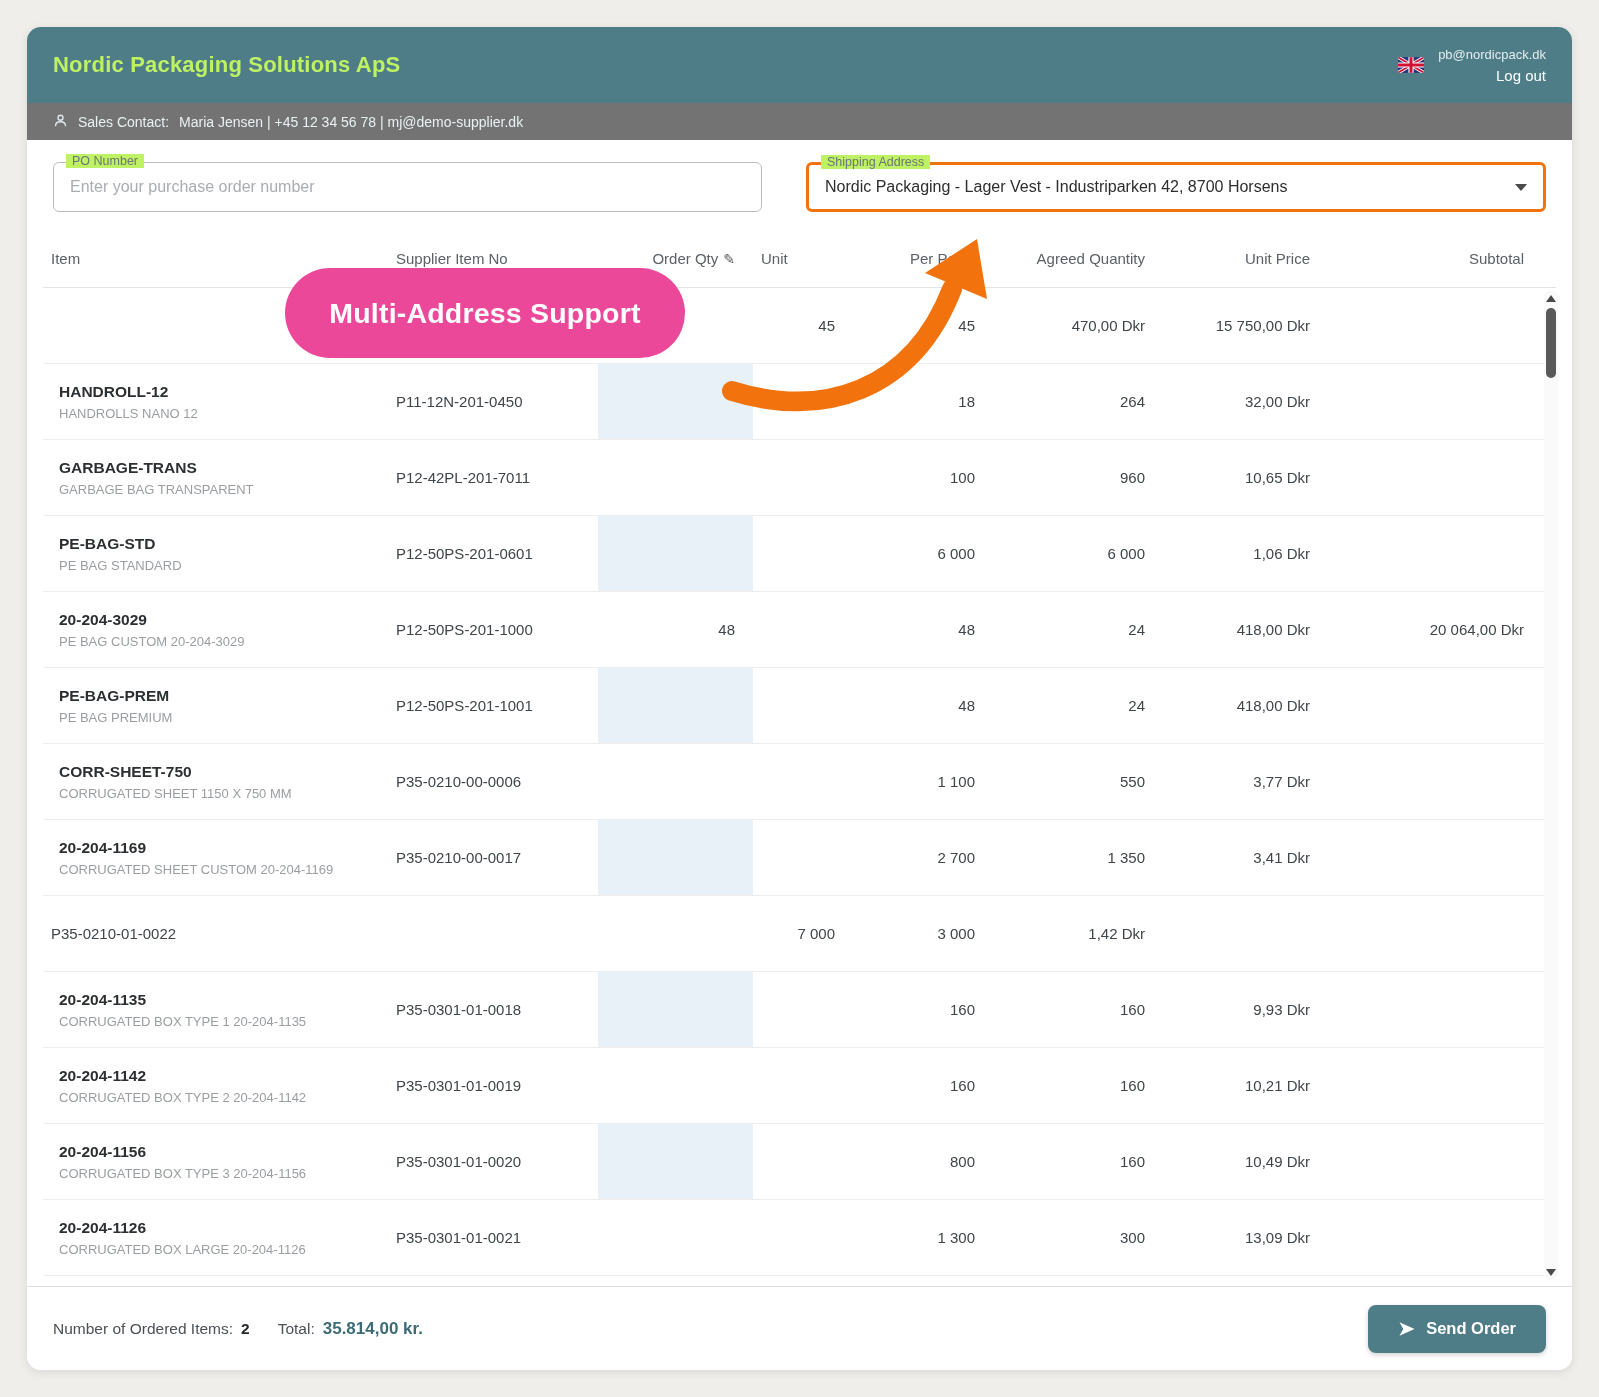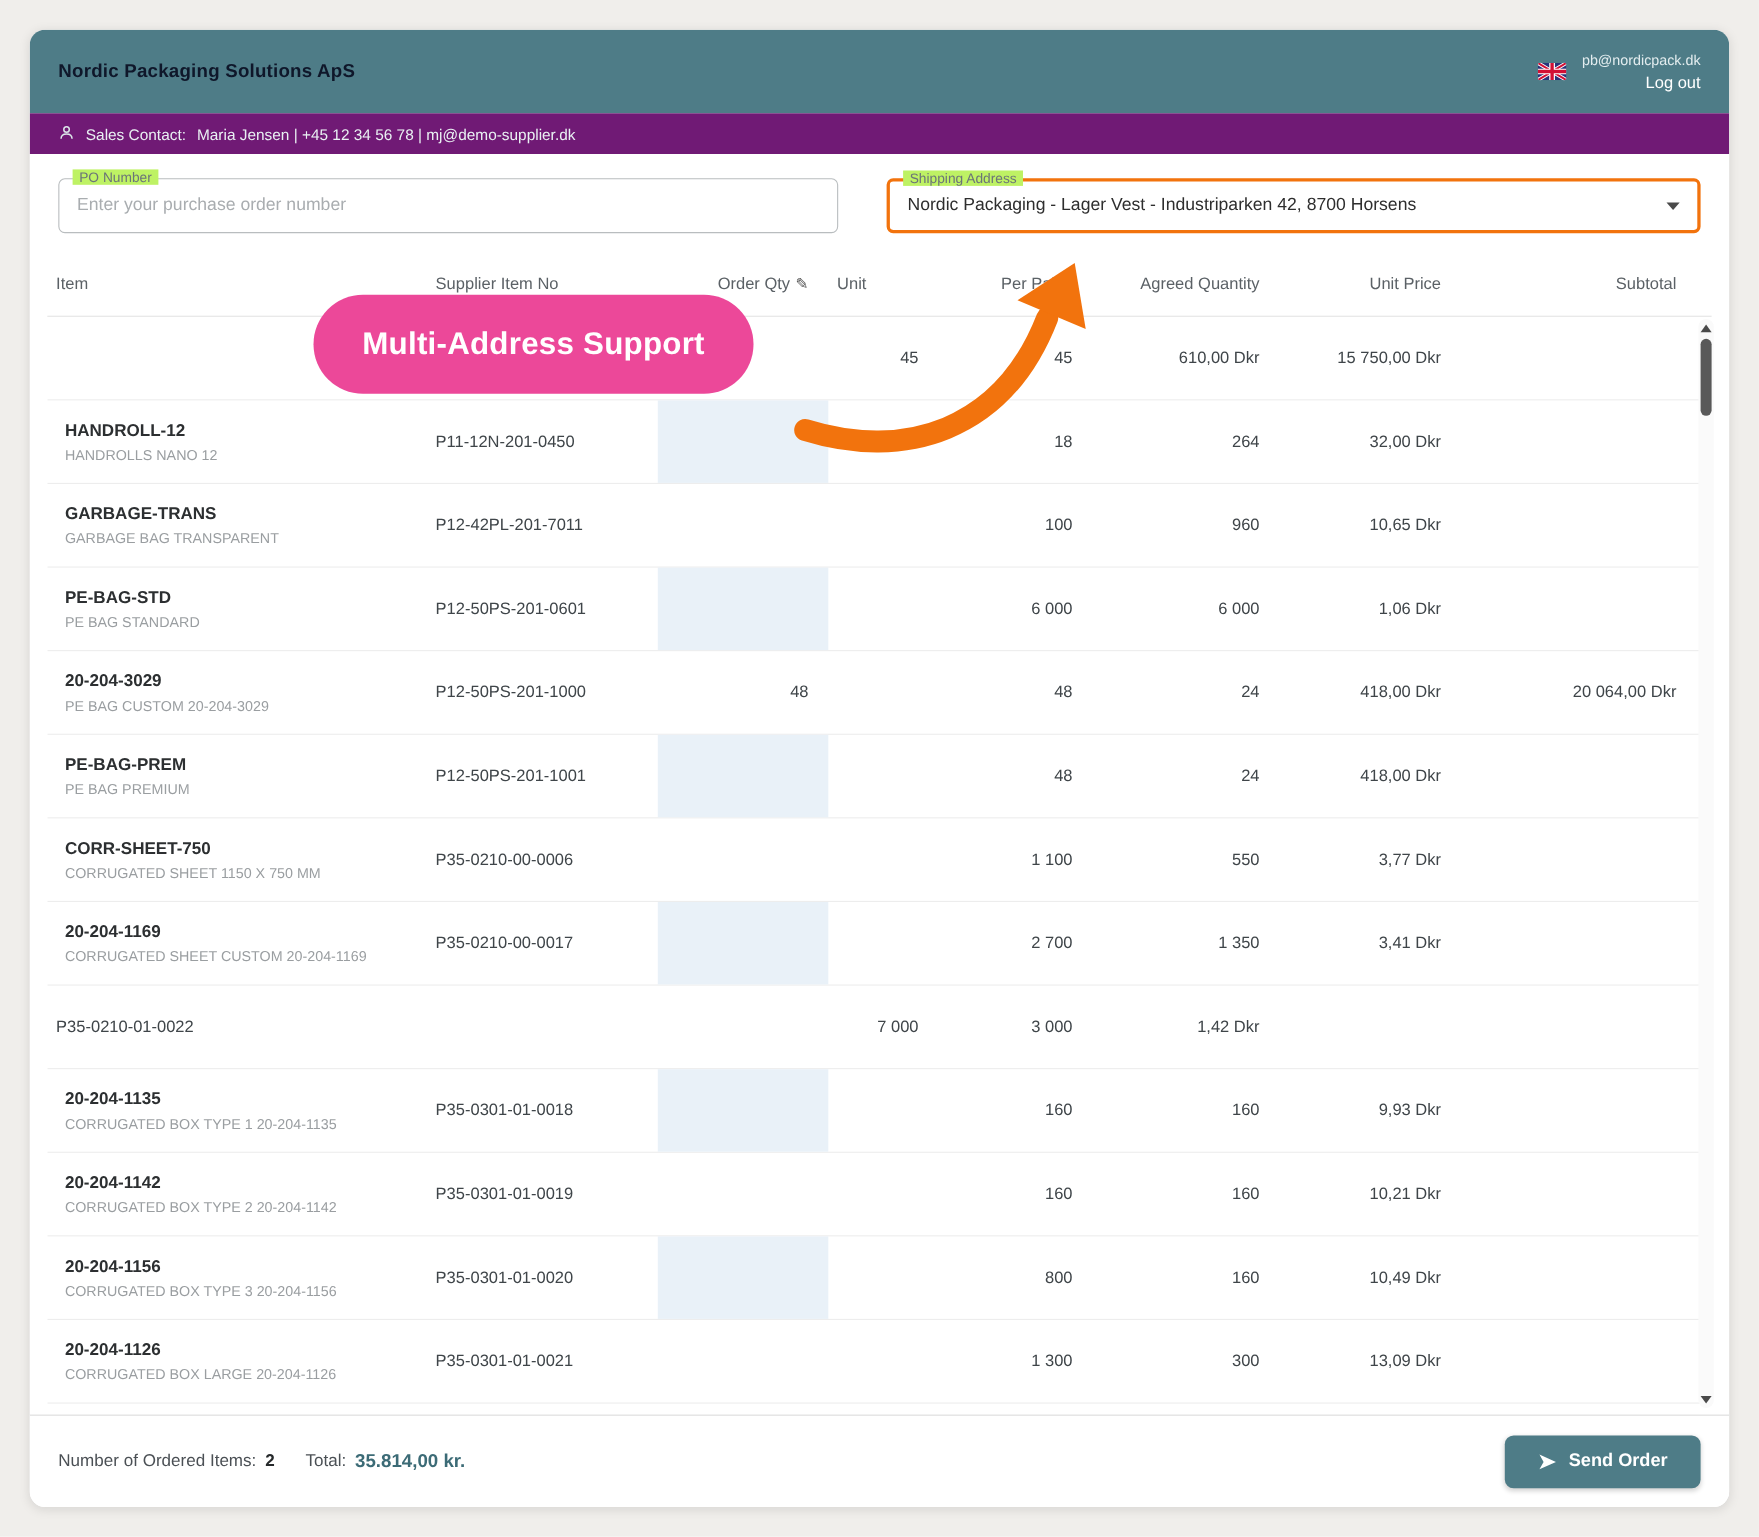--- a/index.html
+++ b/index.html
@@ -9,29 +9,29 @@
   .card {
     position:absolute; left:27px; top:27px; width:1545px; height:1343px;
     background:#ffffff; border-radius:14px; overflow:hidden;
     box-shadow:0 2px 10px rgba(0,0,0,.10);
     display:flex; flex-direction:column;
   }
 
   
   .topbar { height:76px; background:#4e7c87; flex:0 0 auto;
     display:flex; align-items:center; justify-content:space-between; padding:0 26px; }
-  .topbar .title { color:#0f172a; font-size:17px; font-weight:bold; letter-spacing:.2px; }
+  .topbar .title { color:#bef264; font-size:22px; font-weight:bold; letter-spacing:.2px; }
   .top-right { display:flex; align-items:center; gap:14px; }
   .acct { display:flex; flex-direction:column; align-items:flex-end; gap:5px;justify-content:flex-end; }
   .email { color:#e3edef; font-size:13px; }
   .logout { color:#ffffff; font-size:15px; cursor:pointer; }
   .flag { display:block; border-radius:2px; }
 
   
-  .subbar { height:37px; background:#701a75; flex:0 0 auto;
+  .subbar { height:37px; background:#737373; flex:0 0 auto;
     display:flex; align-items:center; gap:10px; padding:0 26px;
     color:#e9f1f3; font-size:14px; }
   .subbar b { font-weight:normal; }
 
   
   .formrow { flex:0 0 auto; display:flex; gap:28px; padding:22px 26px 18px; }
   .field { position:relative; border:1px solid #b9bdbf; border-radius:6px; height:50px;
     display:flex; align-items:center; padding:0 16px; background:#fff; }
   .field .flabel { position:absolute; top:-9px; left:12px; background:#bef264; padding:0 6px;
     font-size:12.5px; color:#6b7478; white-space:nowrap; }
@@ -152,21 +152,21 @@
       <div class="th ar">Subtotal</div>
     </div>
 
     <div class="tbody">
       <div class="tr">
         <div class="td al"></div>
         <div class="td qty-cell">45</div>
         <div class="td al"></div>
         <div class="td ar">45</div>
         <div class="td ar">45</div>
-        <div class="td ar">610,00 Dkr</div>
+        <div class="td ar">470,00 Dkr</div>
         <div class="td ar">15 750,00 Dkr</div>
       </div>
 
       <div class="tr">
         <div class="td item-cell">
           <div class="item-name">HANDROLL-12</div>
           <div class="item-desc">HANDROLLS NANO 12</div>
         </div>
         <div class="td al">P11-12N-201-0450</div>
         <div class="td qty-cell hl"></div>

